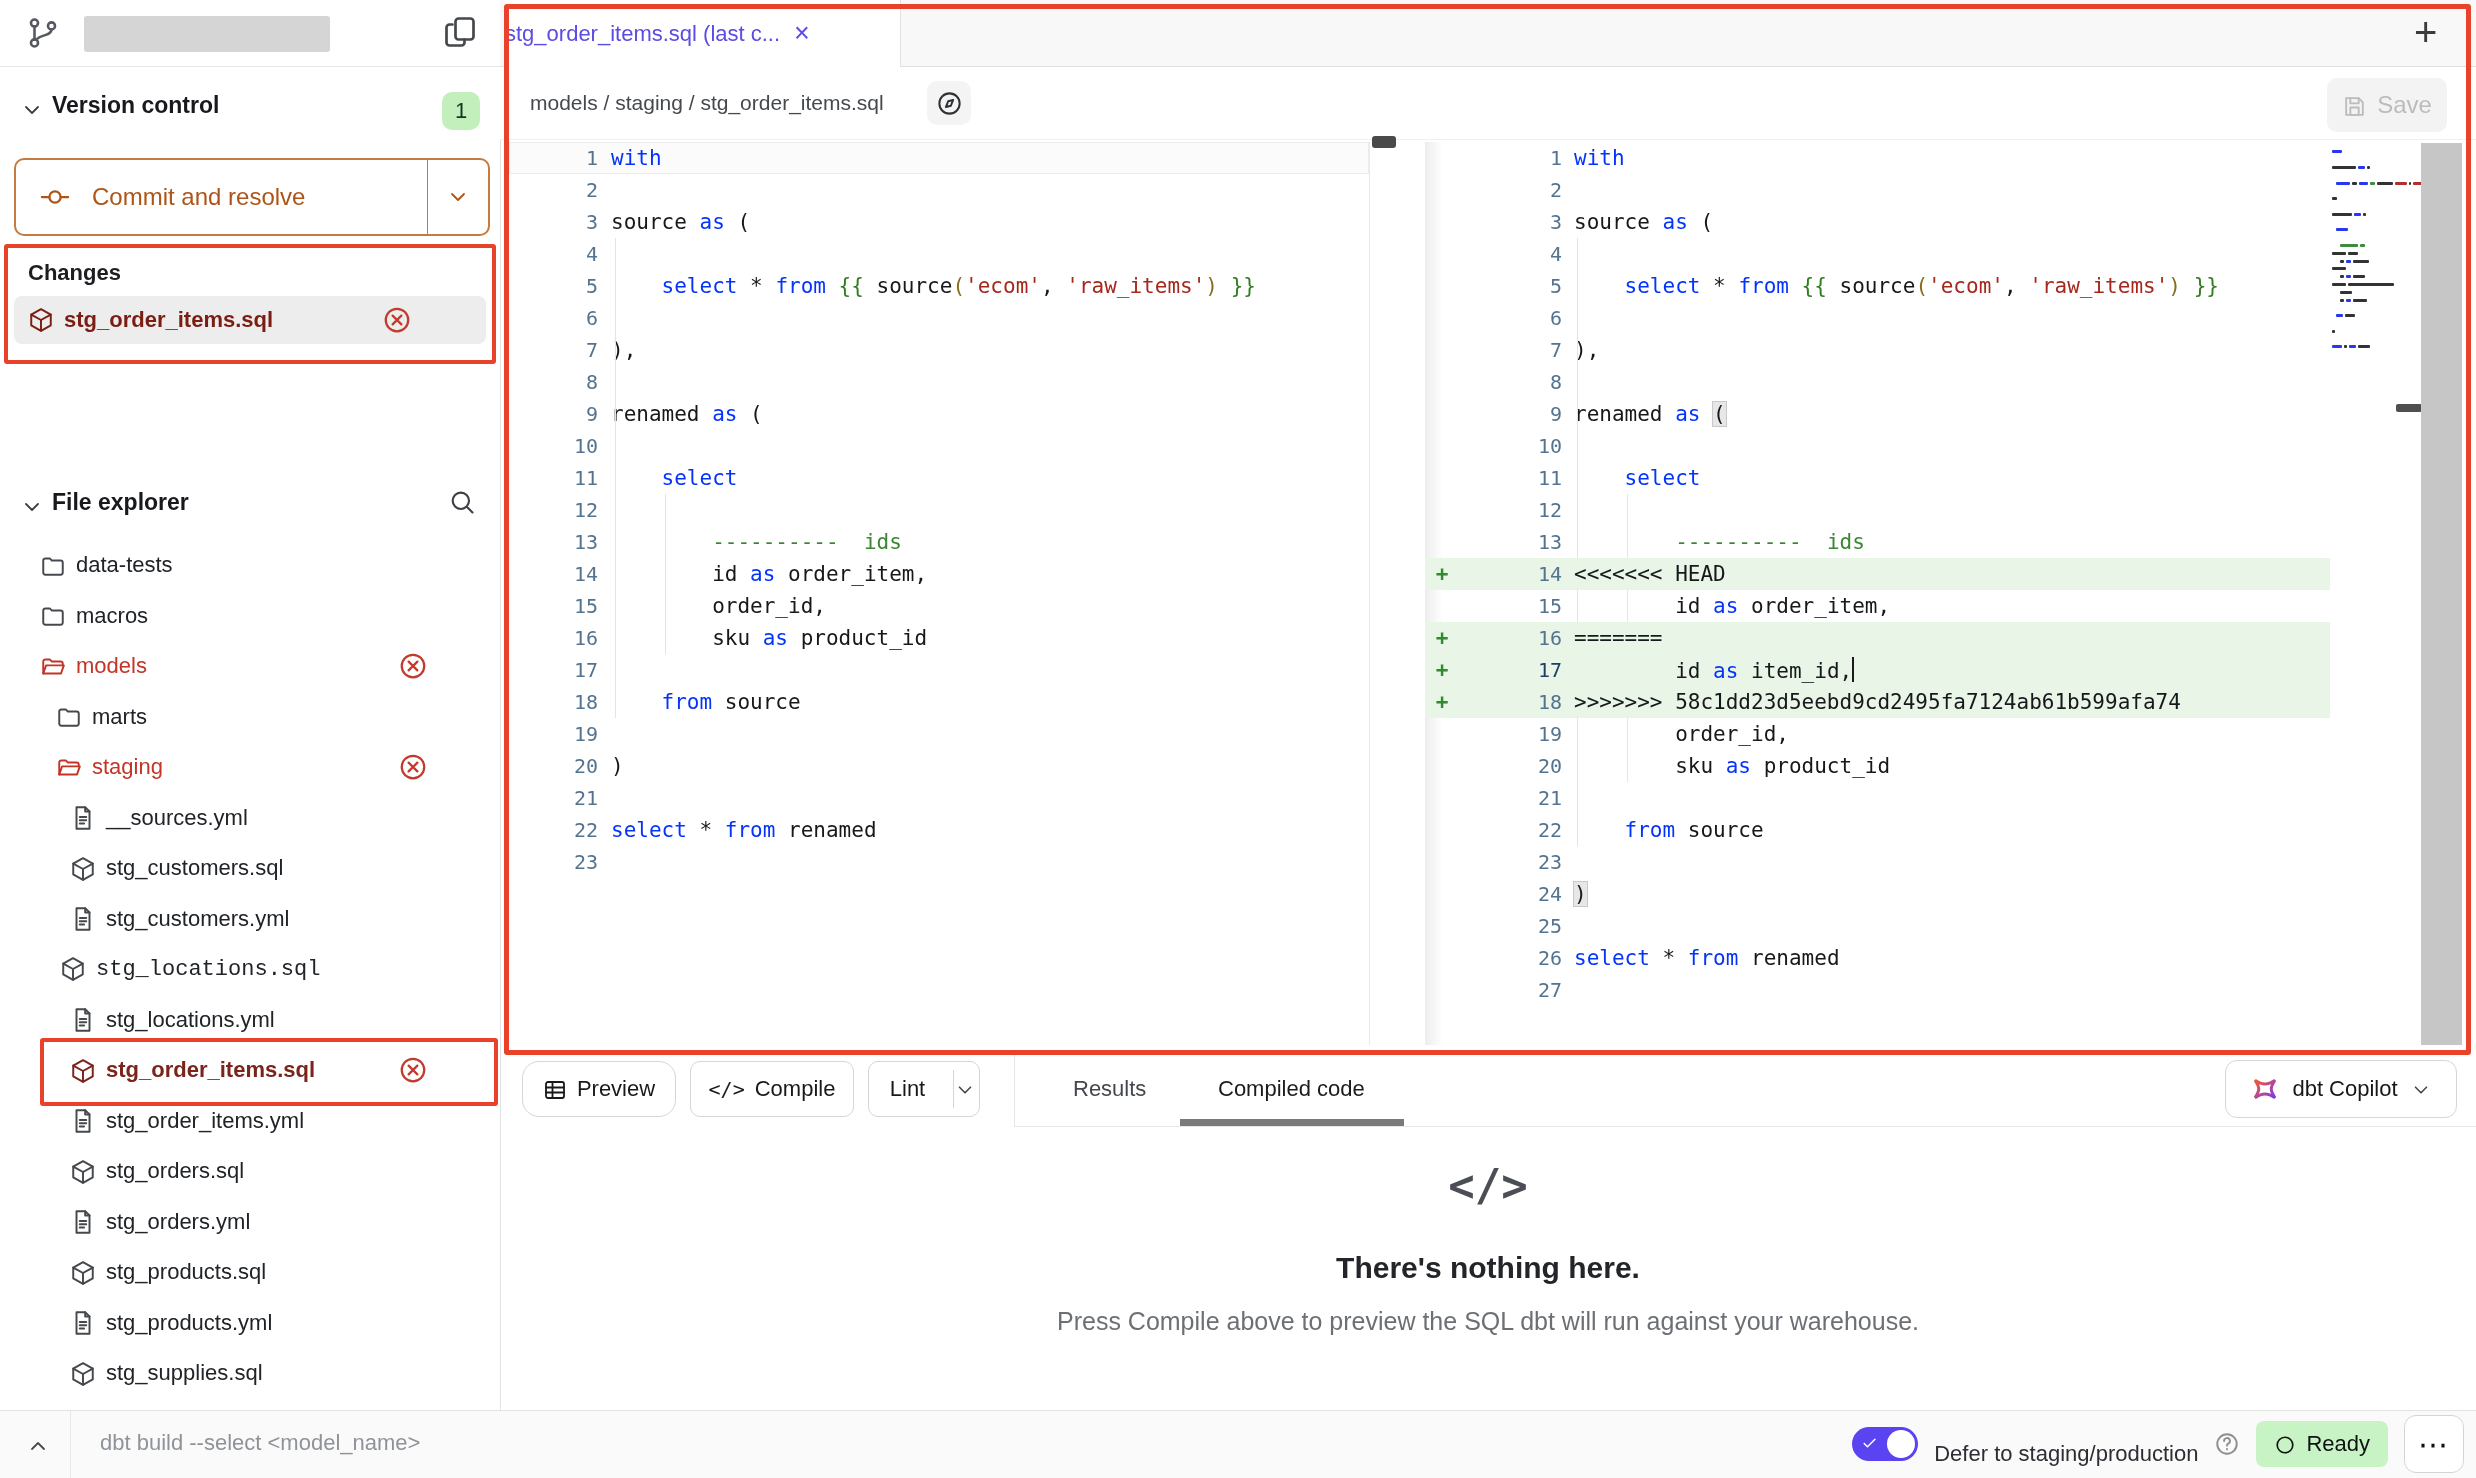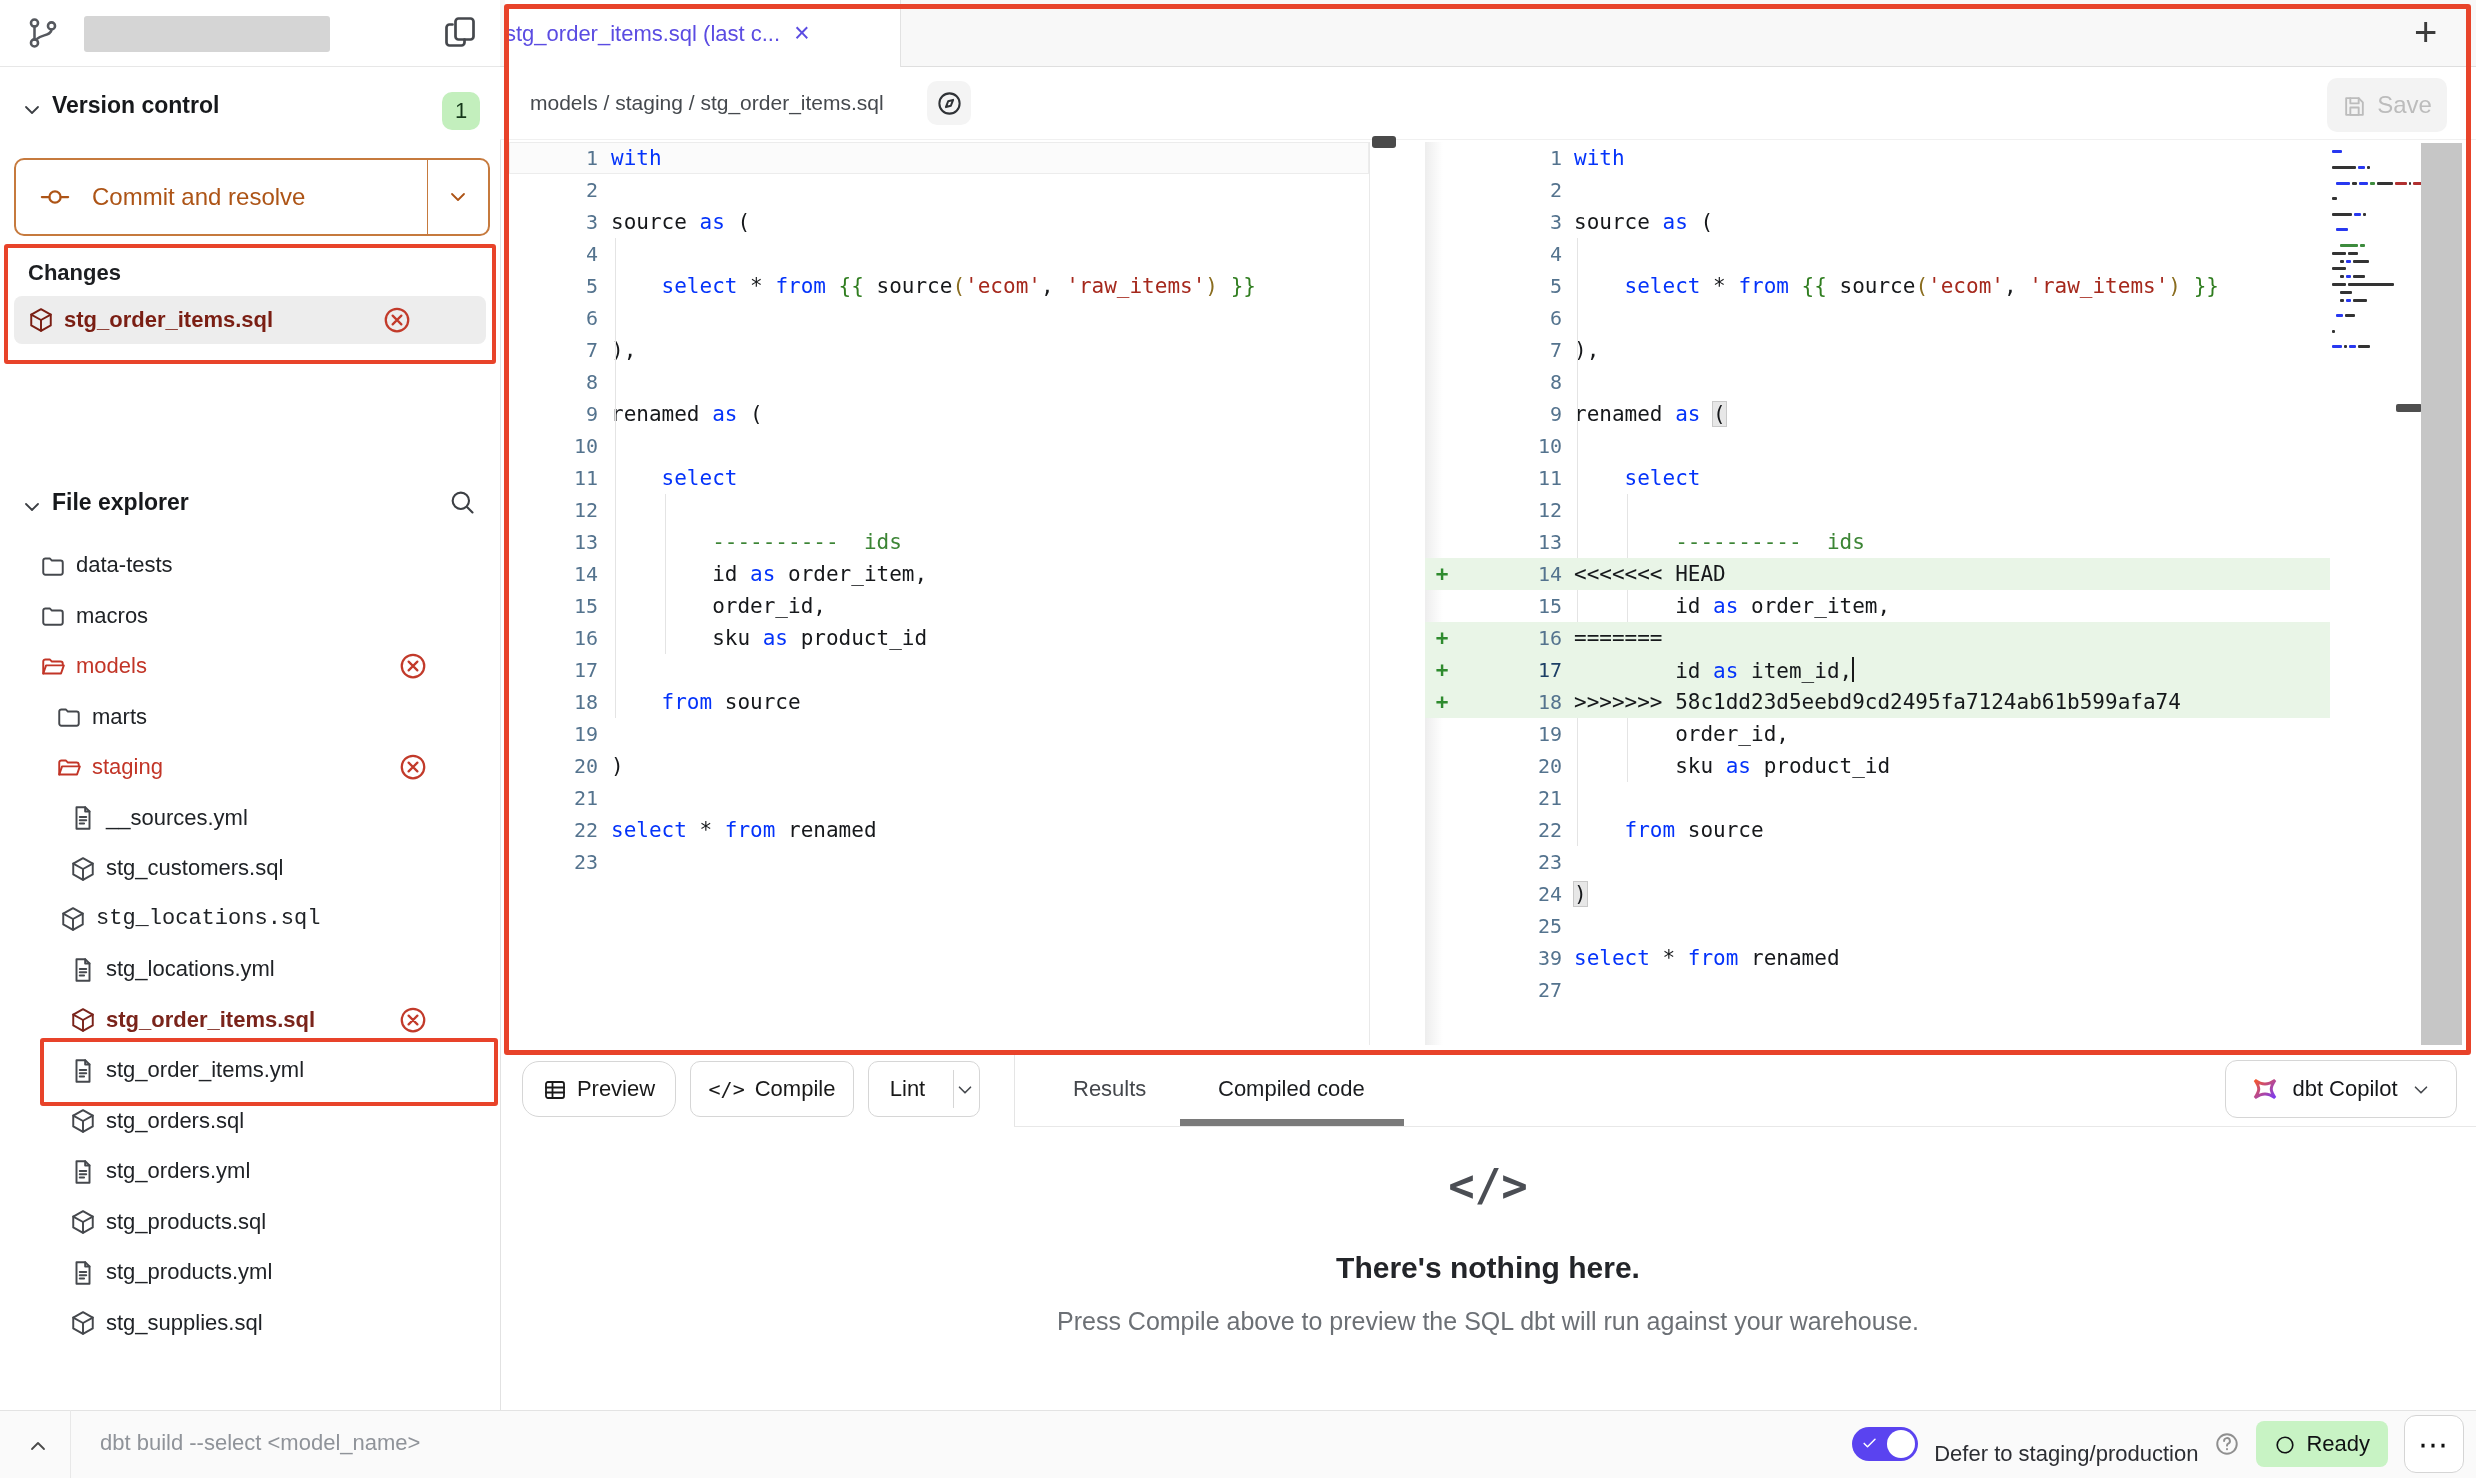--- a/index.html
+++ b/index.html
@@ -229,20 +229,28 @@
             </svg></span>
           <span>__sources.yml</span>
         </div>
         <div class="trow" style="padding-left: 70px;">
           <span><svg class="ic" width="26" height="26" viewBox="0 0 24 24" fill="none" stroke="#45484d" stroke-width="1.8" stroke-linecap="round" stroke-linejoin="round">
               <path d="M12 2l9 5v10l-9 5-9-5V7z"></path>
               <path d="M3 7l9 5 9-5"></path>
               <path d="M12 12v10"></path>
             </svg></span>
           <span>stg_customers.sql</span>
+        </div>
+        <div class="trow" style="padding-left: 70px;">
+          <span><svg class="ic" width="26" height="26" viewBox="0 0 24 24" fill="none" stroke="#45484d" stroke-width="1.8" stroke-linecap="round" stroke-linejoin="round">
+              <path d="M6 2h8l4 4v16H6z"></path>
+              <path d="M14 2v4h4"></path>
+              <path d="M9 11h6M9 14h6M9 17h4"></path>
+            </svg></span>
+          <span>stg_customers.yml</span>
         </div>
         <div class="trow" style="padding-left: 60px; font-family: Liberation Mono, monospace;">
           <span><svg class="ic" width="26" height="26" viewBox="0 0 24 24" fill="none" stroke="#45484d" stroke-width="1.8" stroke-linecap="round" stroke-linejoin="round">
               <path d="M12 2l9 5v10l-9 5-9-5V7z"></path>
               <path d="M3 7l9 5 9-5"></path>
               <path d="M12 12v10"></path>
             </svg></span>
           <span>stg_locations.sql</span>
         </div>
         <div class="trow" style="padding-left: 70px;">
@@ -387,21 +395,21 @@
       <div class="crow hl"><span class="gplus">+</span><span class="lnum">16</span><span class="ctext"><span class="tk-t">=======</span></span></div>
       <div class="crow hl"><span class="gplus">+</span><span class="lnum act">17</span><span class="ctext"><span class="tk-t">        id </span><span class="tk-k">as</span><span class="tk-t"> item_id,</span><span class="caret"></span></span></div>
       <div class="crow hl"><span class="gplus">+</span><span class="lnum">18</span><span class="ctext"><span class="tk-t">&gt;&gt;&gt;&gt;&gt;&gt;&gt; 58c1dd23d5eebd9cd2495fa7124ab61b599afa74</span></span></div>
       <div class="crow"><span class="gplus"></span><span class="lnum">19</span><span class="ctext"><span class="tk-t">        order_id,</span></span></div>
       <div class="crow"><span class="gplus"></span><span class="lnum">20</span><span class="ctext"><span class="tk-t">        sku </span><span class="tk-k">as</span><span class="tk-t"> product_id</span></span></div>
       <div class="crow"><span class="gplus"></span><span class="lnum">21</span><span class="ctext"></span></div>
       <div class="crow"><span class="gplus"></span><span class="lnum">22</span><span class="ctext"><span class="tk-t">    </span><span class="tk-k">from</span><span class="tk-t"> source</span></span></div>
       <div class="crow"><span class="gplus"></span><span class="lnum">23</span><span class="ctext"></span></div>
       <div class="crow"><span class="gplus"></span><span class="lnum">24</span><span class="ctext"><span class="tk-m">)</span></span></div>
       <div class="crow"><span class="gplus"></span><span class="lnum">25</span><span class="ctext"></span></div>
-      <div class="crow"><span class="gplus"></span><span class="lnum">39</span><span class="ctext"><span class="tk-k">select</span><span class="tk-t"> * </span><span class="tk-k">from</span><span class="tk-t"> renamed</span></span></div>
+      <div class="crow"><span class="gplus"></span><span class="lnum">26</span><span class="ctext"><span class="tk-k">select</span><span class="tk-t"> * </span><span class="tk-k">from</span><span class="tk-t"> renamed</span></span></div>
       <div class="crow"><span class="gplus"></span><span class="lnum">27</span><span class="ctext"></span></div>
     </div>
 
   <div class="abs guide" style="left:615px;top:238px;height:480px;"></div>
   <div class="abs guide" style="left:665px;top:494px;height:160px;"></div>
   <div class="abs guide" style="left:1577px;top:238px;height:320px;"></div>
   <div class="abs guide" style="left:1577px;top:590px;height:32px;"></div>
   <div class="abs guide" style="left:1577px;top:718px;height:128px;"></div>
   <div class="abs guide" style="left:1627px;top:494px;height:64px;"></div>
   <div class="abs guide" style="left:1627px;top:590px;height:32px;"></div>

